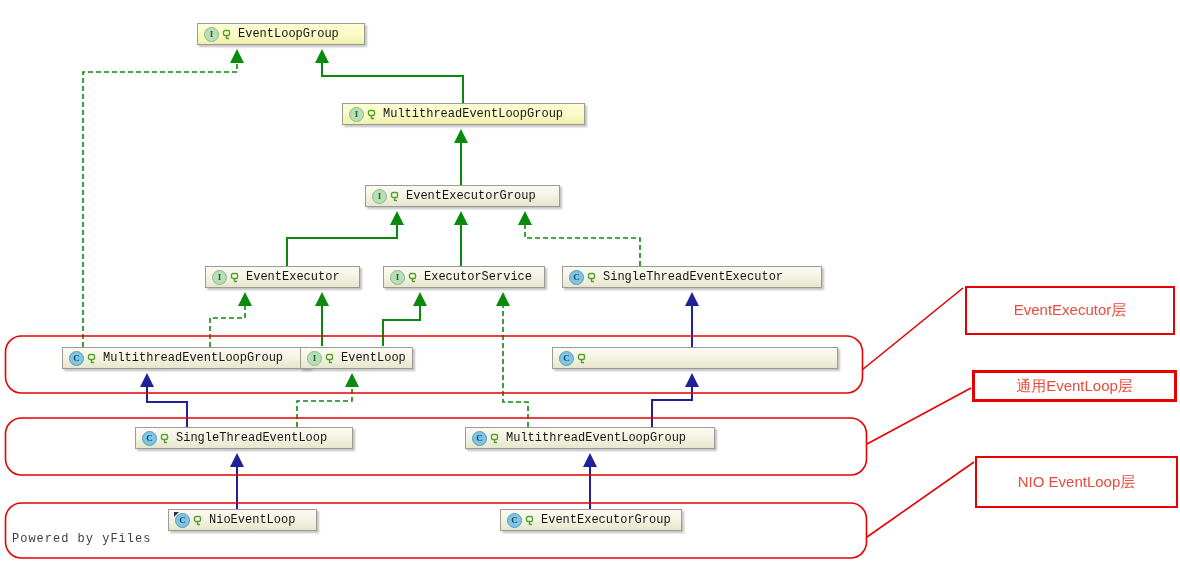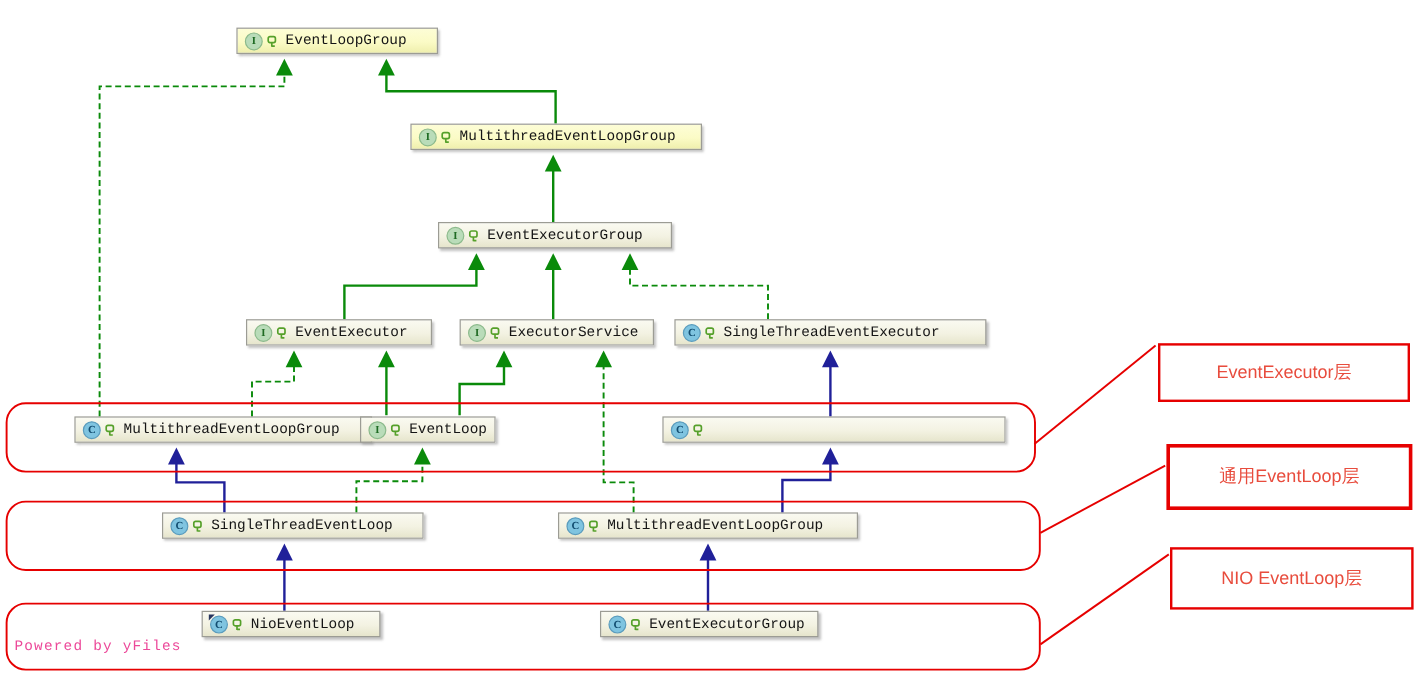--- a/index.html
+++ b/index.html
@@ -32,21 +32,21 @@
   }
   .keyicon{width:10px;height:11px;flex:0 0 10px;margin-right:6px;}
   .label-box{
     position:absolute;z-index:2;background:#ffffff;
     display:flex;align-items:center;justify-content:center;
     font-family:"Liberation Sans","DejaVu Sans",sans-serif;
     font-size:15px;color:#e84c3d;box-sizing:border-box;
   }
   #watermark{
     position:absolute;left:12px;top:532px;z-index:2;
-    font-size:12px;color:#ec4899;letter-spacing:1px;
+    font-size:12px;color:#404040;letter-spacing:1px;
   }
 </style>
 </head>
 <body>
 
 <div id="canvas">
 
   <svg id="edge-layer" width="1180" height="561" viewBox="0 0 1180 561">
     <g stroke="#0a8a0a" stroke-width="2" fill="none">
 
@@ -255,17 +255,17 @@
     <svg class="keyicon" viewBox="0 0 10 11">
         <g stroke="#55a02a" fill="none" stroke-width="1.4">
           <rect x="1.5" y="1.5" width="6" height="5" rx="1.5"></rect>
           <path d="M4.5 6.5 V10 M4.5 9.5 H7"></path>
         </g>
       </svg>
     <span>EventExecutorGroup</span>
   </div>
 
   <div class="label-box" style="left:965px;top:286px;width:210px;height:49px;border:2px solid #e60000;">EventExecutor层</div>
-  <div class="label-box" style="left:972px;top:370px;width:205px;height:55px;border:3px solid #e60000;">通用EventLoop层</div>
+  <div class="label-box" style="left:972px;top:370px;width:205px;height:32px;border:3px solid #e60000;">通用EventLoop层</div>
   <div class="label-box" style="left:975px;top:456px;width:203px;height:52px;border:2px solid #e60000;">NIO EventLoop层</div>
 
   <div id="watermark">Powered by yFiles</div>
 </div>
 
 </body></html>

